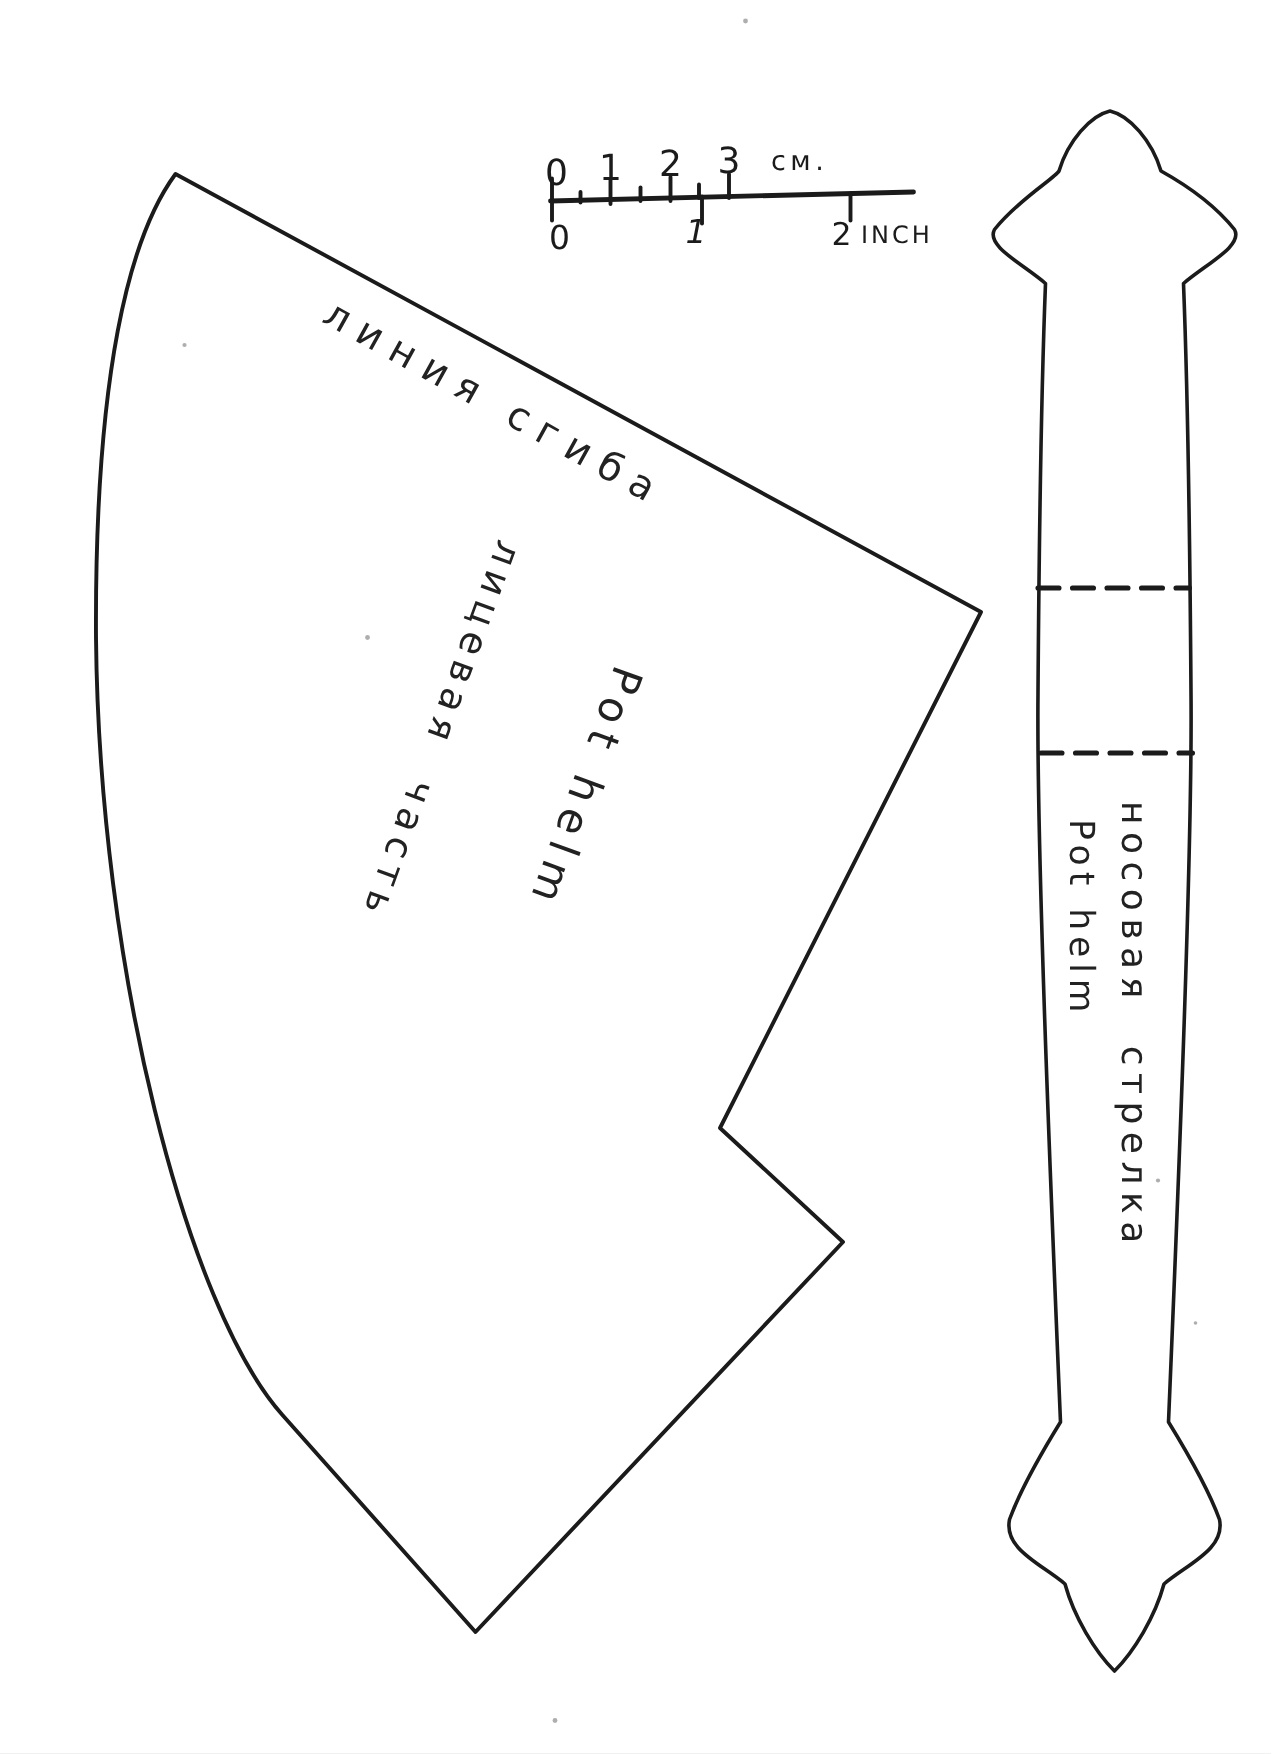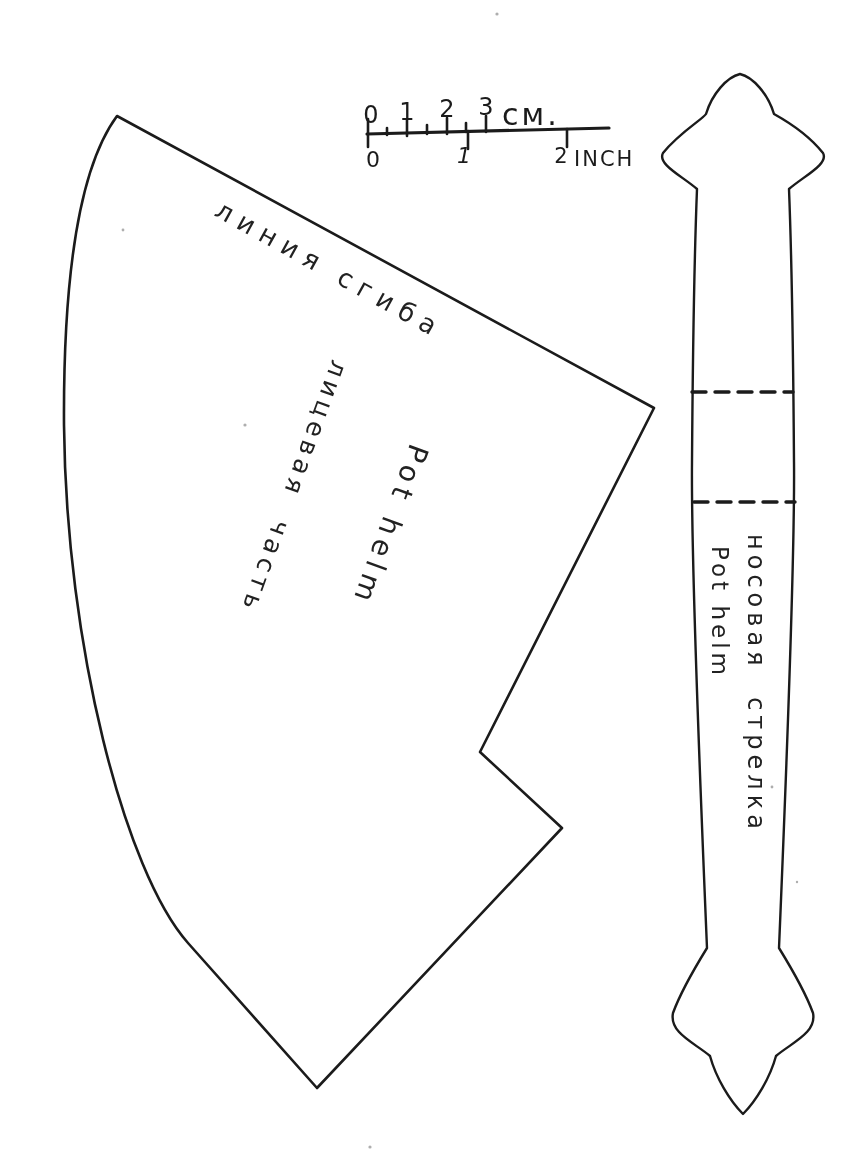--- a/index.html
+++ b/index.html
@@ -51,25 +51,25 @@
     left: 731px; top: 546px;
     font-size: 23px; letter-spacing: 4px;
     transform: rotate(90deg);
   }
   
   .tick-label { position: absolute; transform: translateX(-50%); color: #1b1b1b; }
   .cm-0 { left: 371px; top: 101px; font-size: 24px; }
   .cm-1 { left: 407px; top: 98px;  font-size: 24px; }
   .cm-2 { left: 447px; top: 95px;  font-size: 24px; }
   .cm-3 { left: 486px; top: 93px;  font-size: 24px; }
-  .cm-unit { position: absolute; left: 502px; top: 97px; font-size: 30px; letter-spacing: 3px; }
+  .cm-unit { position: absolute; left: 514px; top: 97px; font-size: 18px; letter-spacing: 3px; }
   .in-0 { left: 373px; top: 147px; font-size: 22px; }
   .in-1 { left: 464px; top: 143px; font-size: 22px; font-style: italic; }
   .in-2 { left: 561px; top: 144px; font-size: 21px; }
-  .in-unit { position: absolute; left: 574px; top: 147px; font-size: 21px; letter-spacing: 2px; }
+  .in-unit { position: absolute; left: 574px; top: 147px; font-size: 16px; letter-spacing: 2px; }
   
   .signature {
     position: absolute; left: 456px; top: 988px;
     color: #222222;
   }
   .sig-first  { font-size: 46px; display: inline-block; }
   .sig-plus   { font-size: 24px; display: inline-block; transform: translate(-6px, 12px); }
   .sig-second { font-size: 43px; display: inline-block; transform: translate(-4px, -4px); }
 </style>
 </head>

